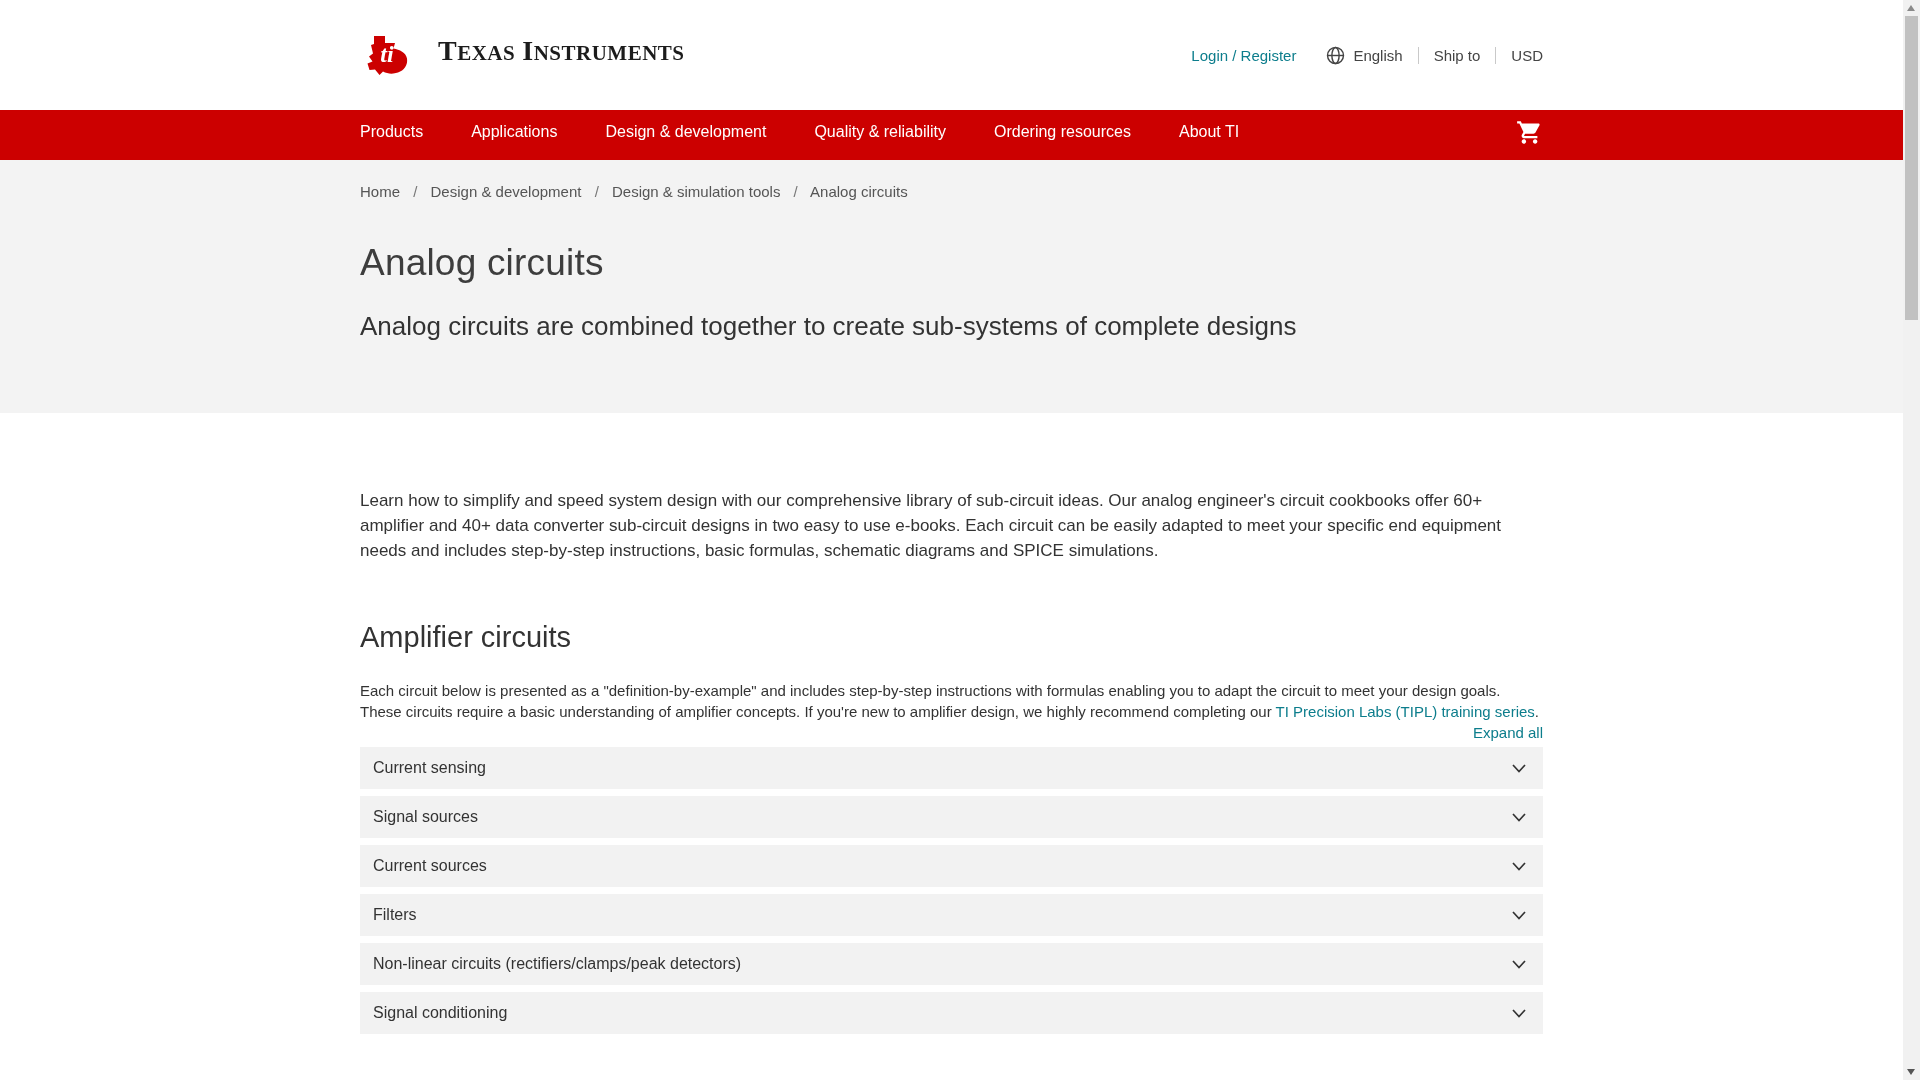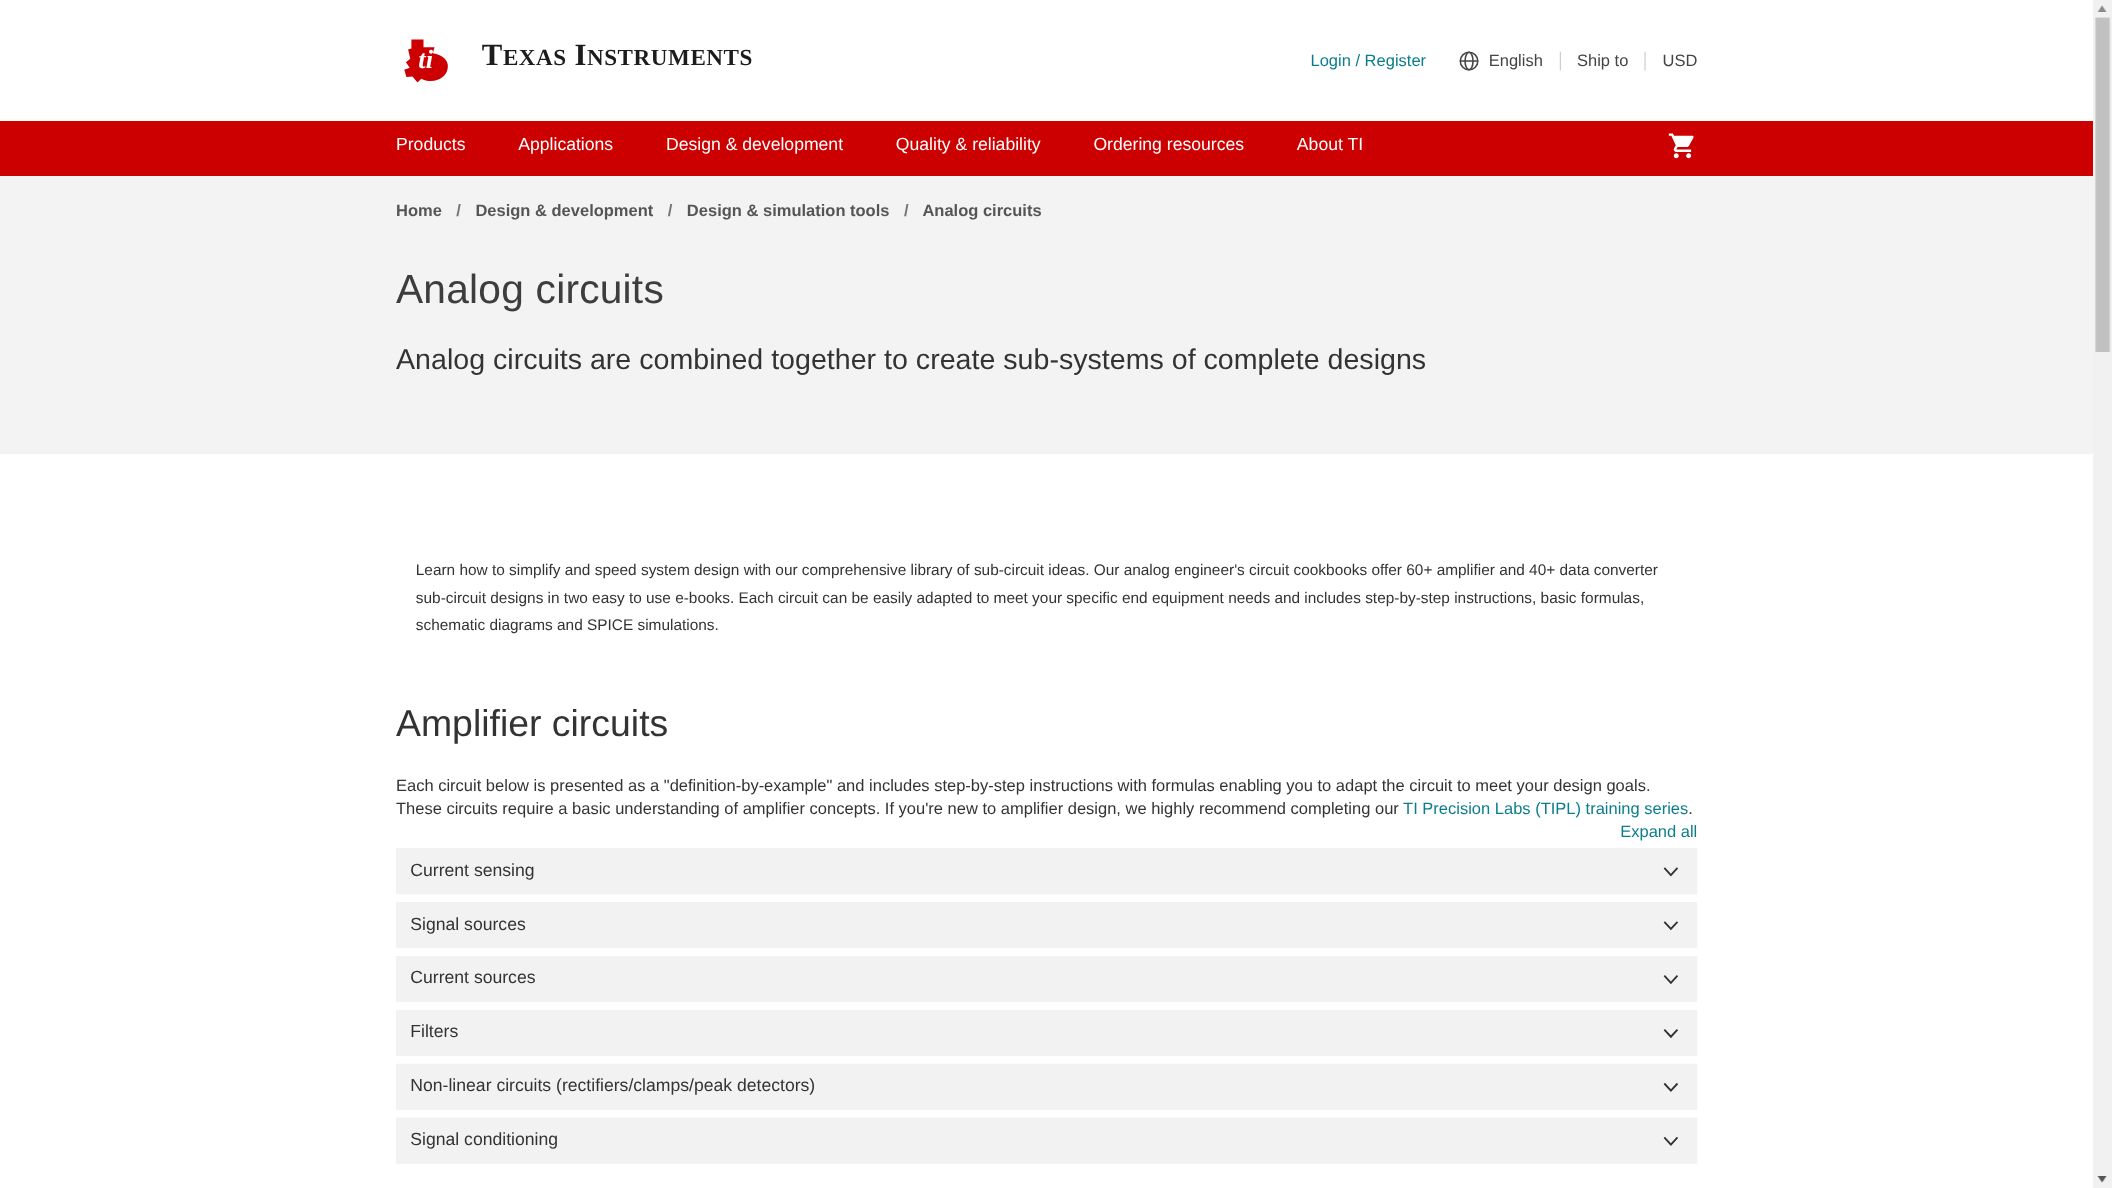--- a/index.html
+++ b/index.html
@@ -31,31 +31,31 @@
   .util-link { color: #444; cursor: pointer; }
 
   
   .main-nav { height: 50px; background: #cc0000; }
   .main-nav .container { display: flex; align-items: center; height: 44px; }
   .nav-item { color: #ffffff; font-size: 16px; margin-right: 48px; line-height: 50px; cursor: pointer; white-space: nowrap; }
   .cart-btn { margin-left: auto; display: flex; align-items: center; cursor: pointer; }
 
   
   .hero { background: #f3f3f3; height: 253px; padding-top: 23px; }
-  .breadcrumb { font-size: 15px; color: #555; font-weight: bold; }
+  .breadcrumb { font-size: 15px; color: #555; }
   .crumb { color: #555; text-decoration: none; cursor: pointer; }
   .crumb.current { cursor: default; }
   .crumb-sep { color: #777; margin: 0 9px; }
   .page-title { margin: 42px 0 0; font-size: 37px; font-weight: 300; color: #3d3d3d; letter-spacing: 0.2px; }
   .page-subtitle { margin: 27px 0 0; font-size: 26px; font-weight: 400; color: #333; }
 
   
   .main-content { padding-top: 75px; background: #ffffff; }
-  .intro-paragraph { margin: 18px; font-size: 14px; line-height: 25px; color: #333; }
-  .section-title { margin: 58px 0 0; font-size: 34px; font-weight: 300; color: #333; }
+  .intro-paragraph { margin: 0; font-size: 17px; line-height: 25px; color: #333; }
+  .section-title { margin: 58px 0 0; font-size: 29px; font-weight: 300; color: #333; }
   .section-desc { margin: 26px 0 0; font-size: 15px; line-height: 21px; color: #333; }
   .inline-link { color: #0c7d8c; text-decoration: none; cursor: pointer; }
   .expand-row { text-align: right; margin-top: 2px; }
   .expand-link { font-size: 15px; color: #0c7d8c; text-decoration: none; cursor: pointer; }
 
   .accordion-list { margin-top: 5px; }
   .acc-row {
     height: 42px; background: #f2f2f2; margin-bottom: 7px;
     display: flex; align-items: center; justify-content: space-between;
     padding: 0 17px 0 13px; cursor: pointer;

